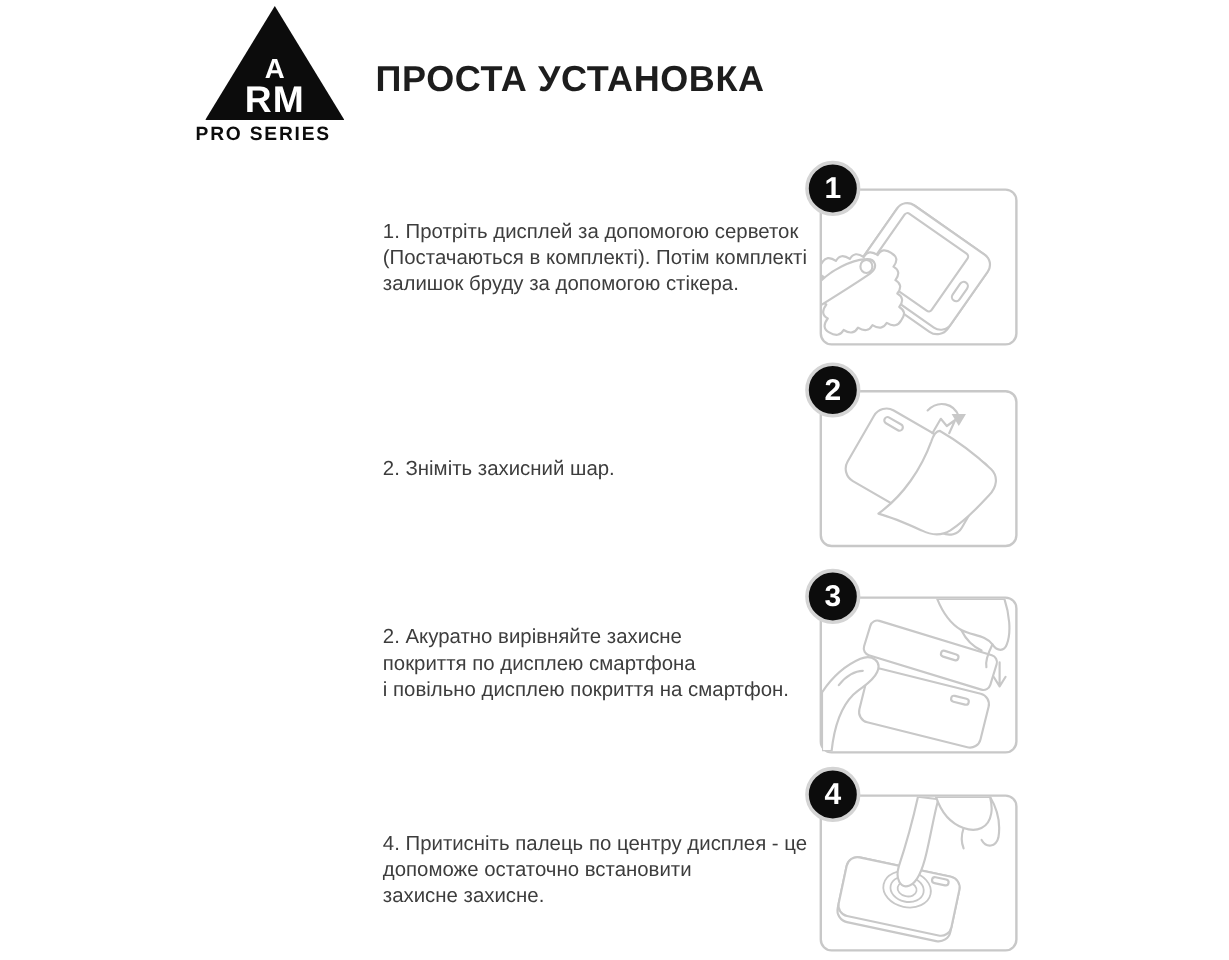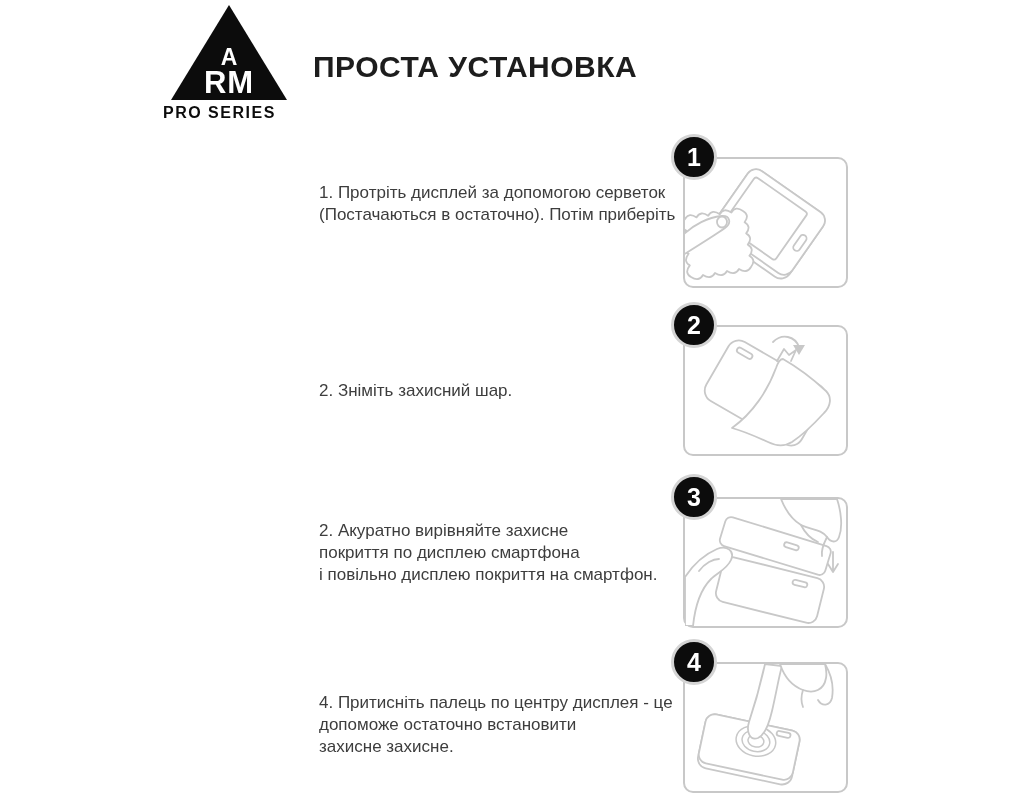--- a/index.html
+++ b/index.html
@@ -52,21 +52,22 @@
       <div class="logo-a">A</div>
       <div class="logo-rm">RM</div>
     </div>
     <div class="logo-sub">PRO SERIES</div>
   </div>
 
   <h1 class="title">ПРОСТА УСТАНОВКА</h1>
 
   <div class="step-text" style="top:182px">
     <div class="line">1. Протріть дисплей за допомогою серветок</div>
-    <div class="line">(Постачаються в остаточно). Потім приберіть</div>
+    <div class="line">(Постачаються в комплекті). Потім комплекті</div>
+    <div class="line">залишок бруду за допомогою стікера.</div>
   </div>
 
   <div class="step-box" style="top:157px">
     <div class="badge">
       <span>1</span>
     </div>
     <svg class="ill" viewBox="0 0 161 127">
       <g stroke="#c8c8c8" stroke-width="1.8" fill="none" stroke-linecap="round" stroke-linejoin="round">
         <g transform="translate(85,63) rotate(35)">
           <rect x="-46" y="-37" width="92" height="79" rx="11"></rect>

